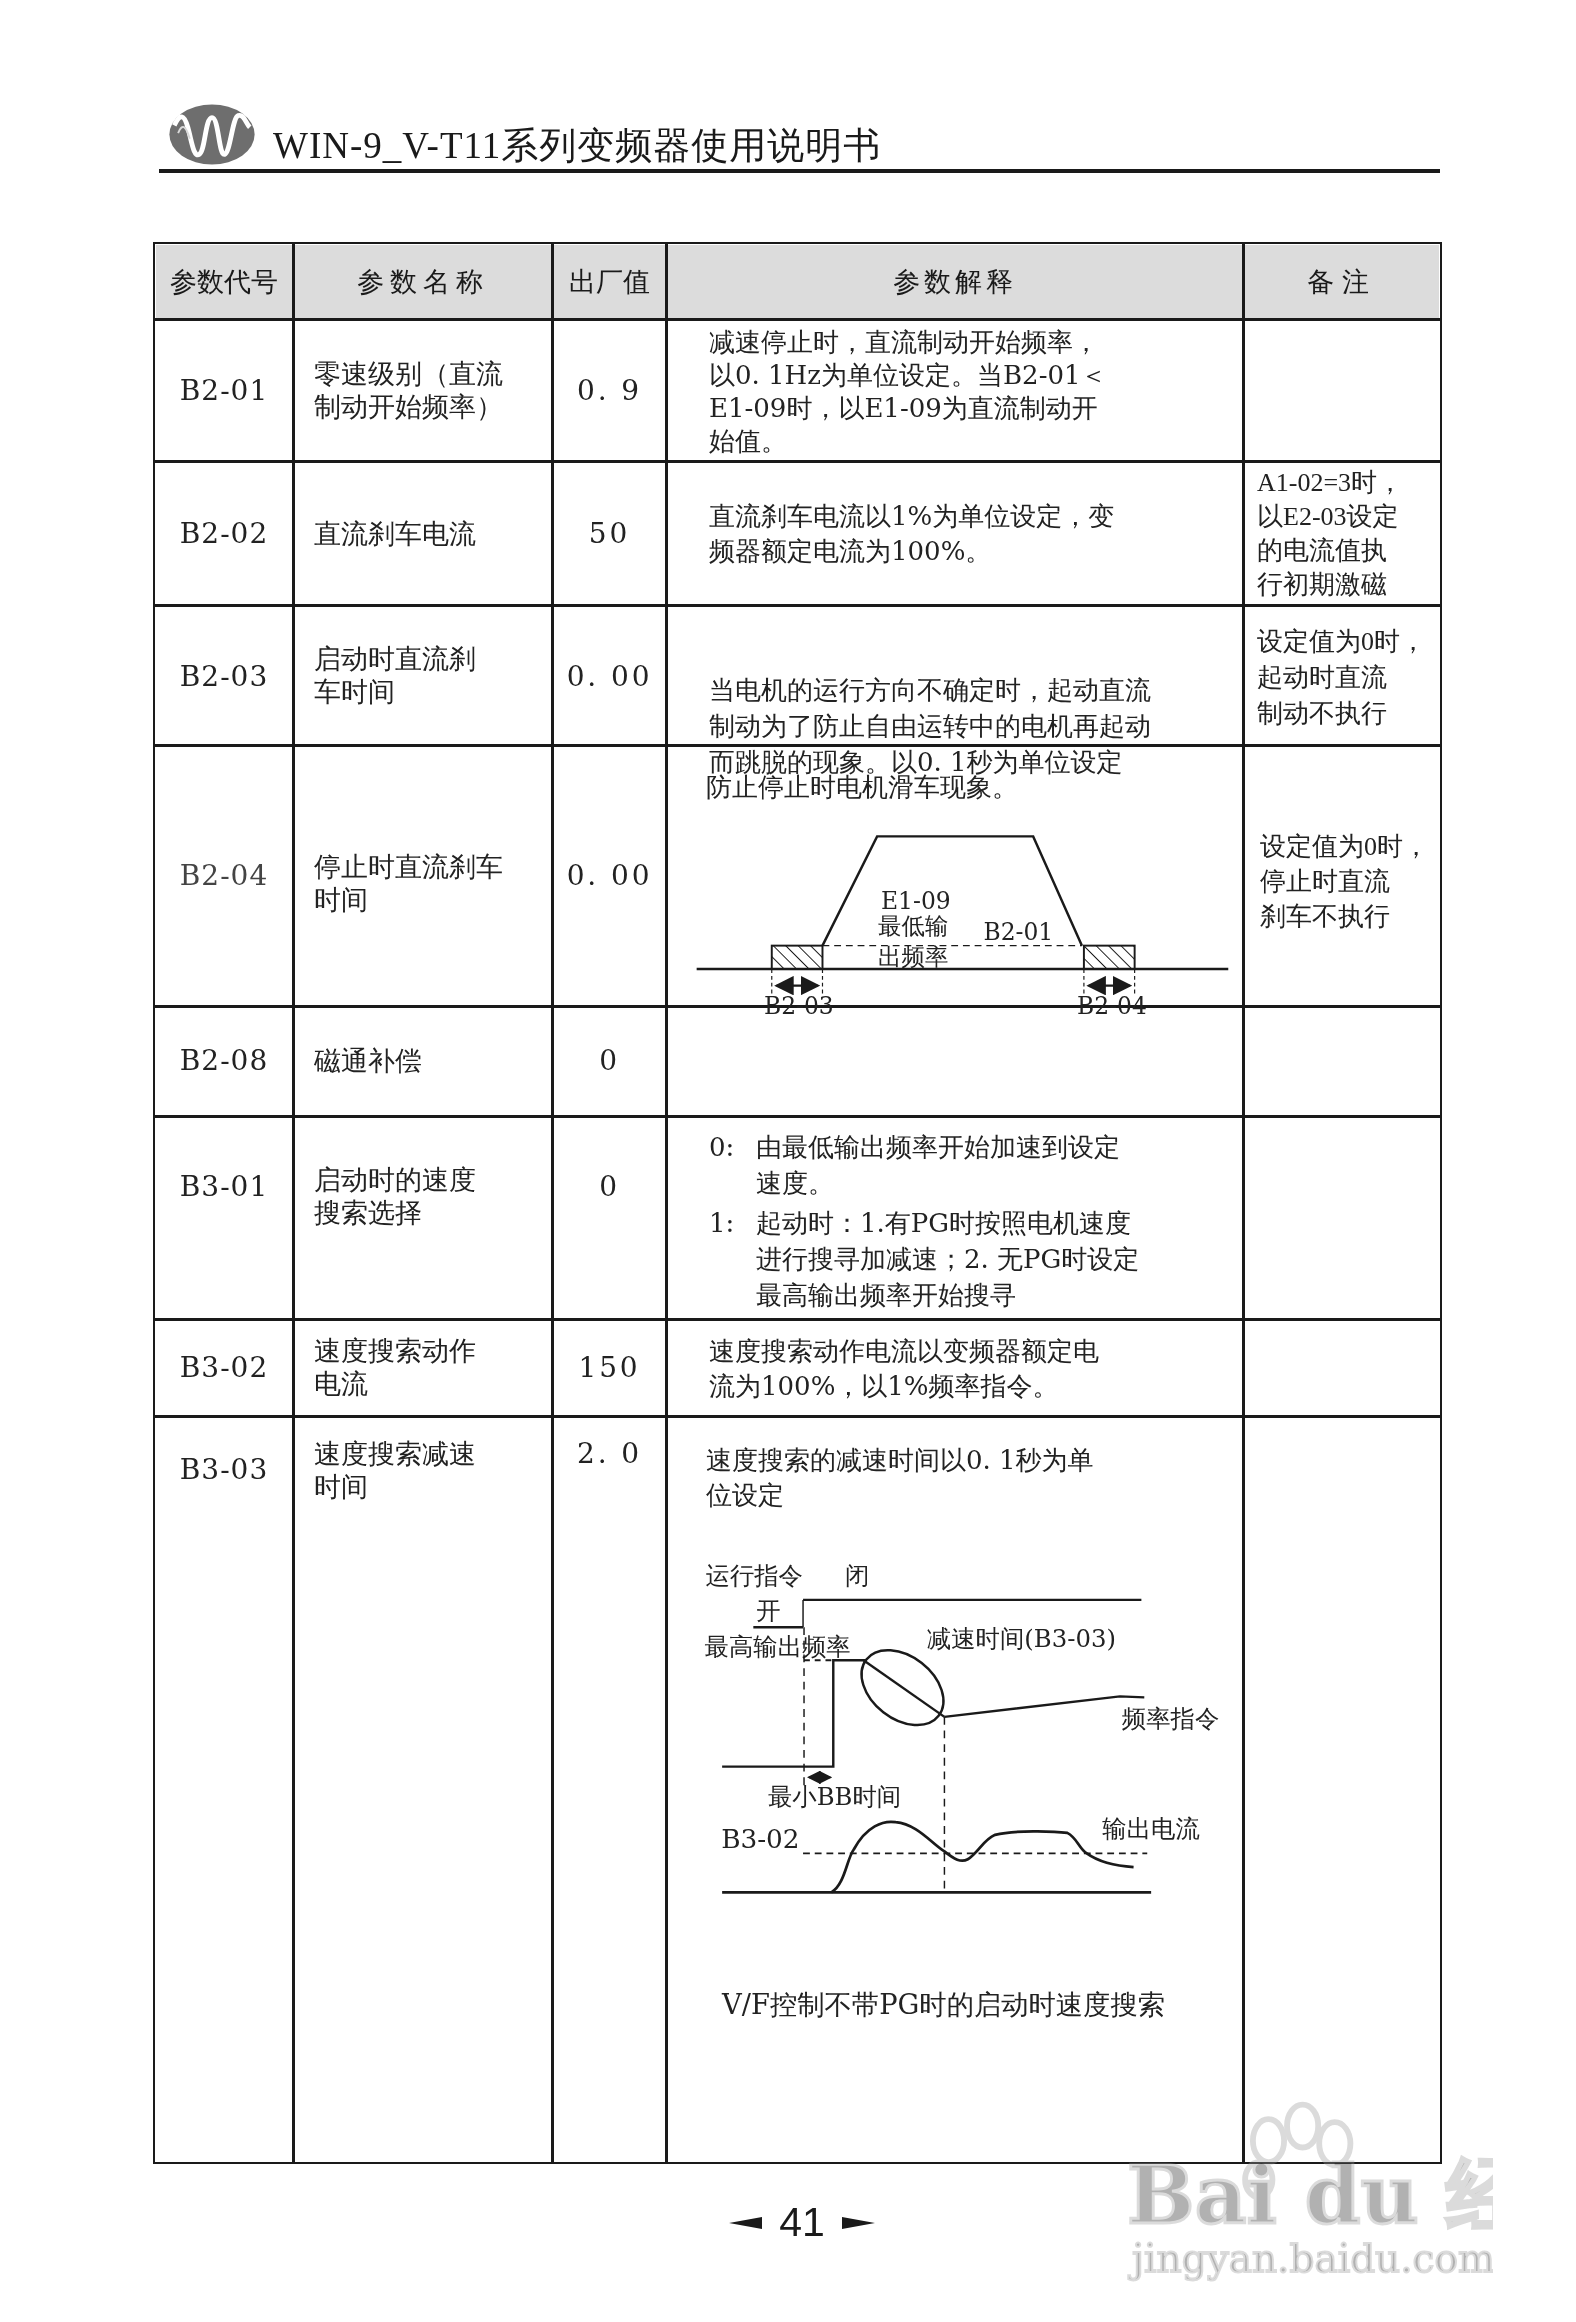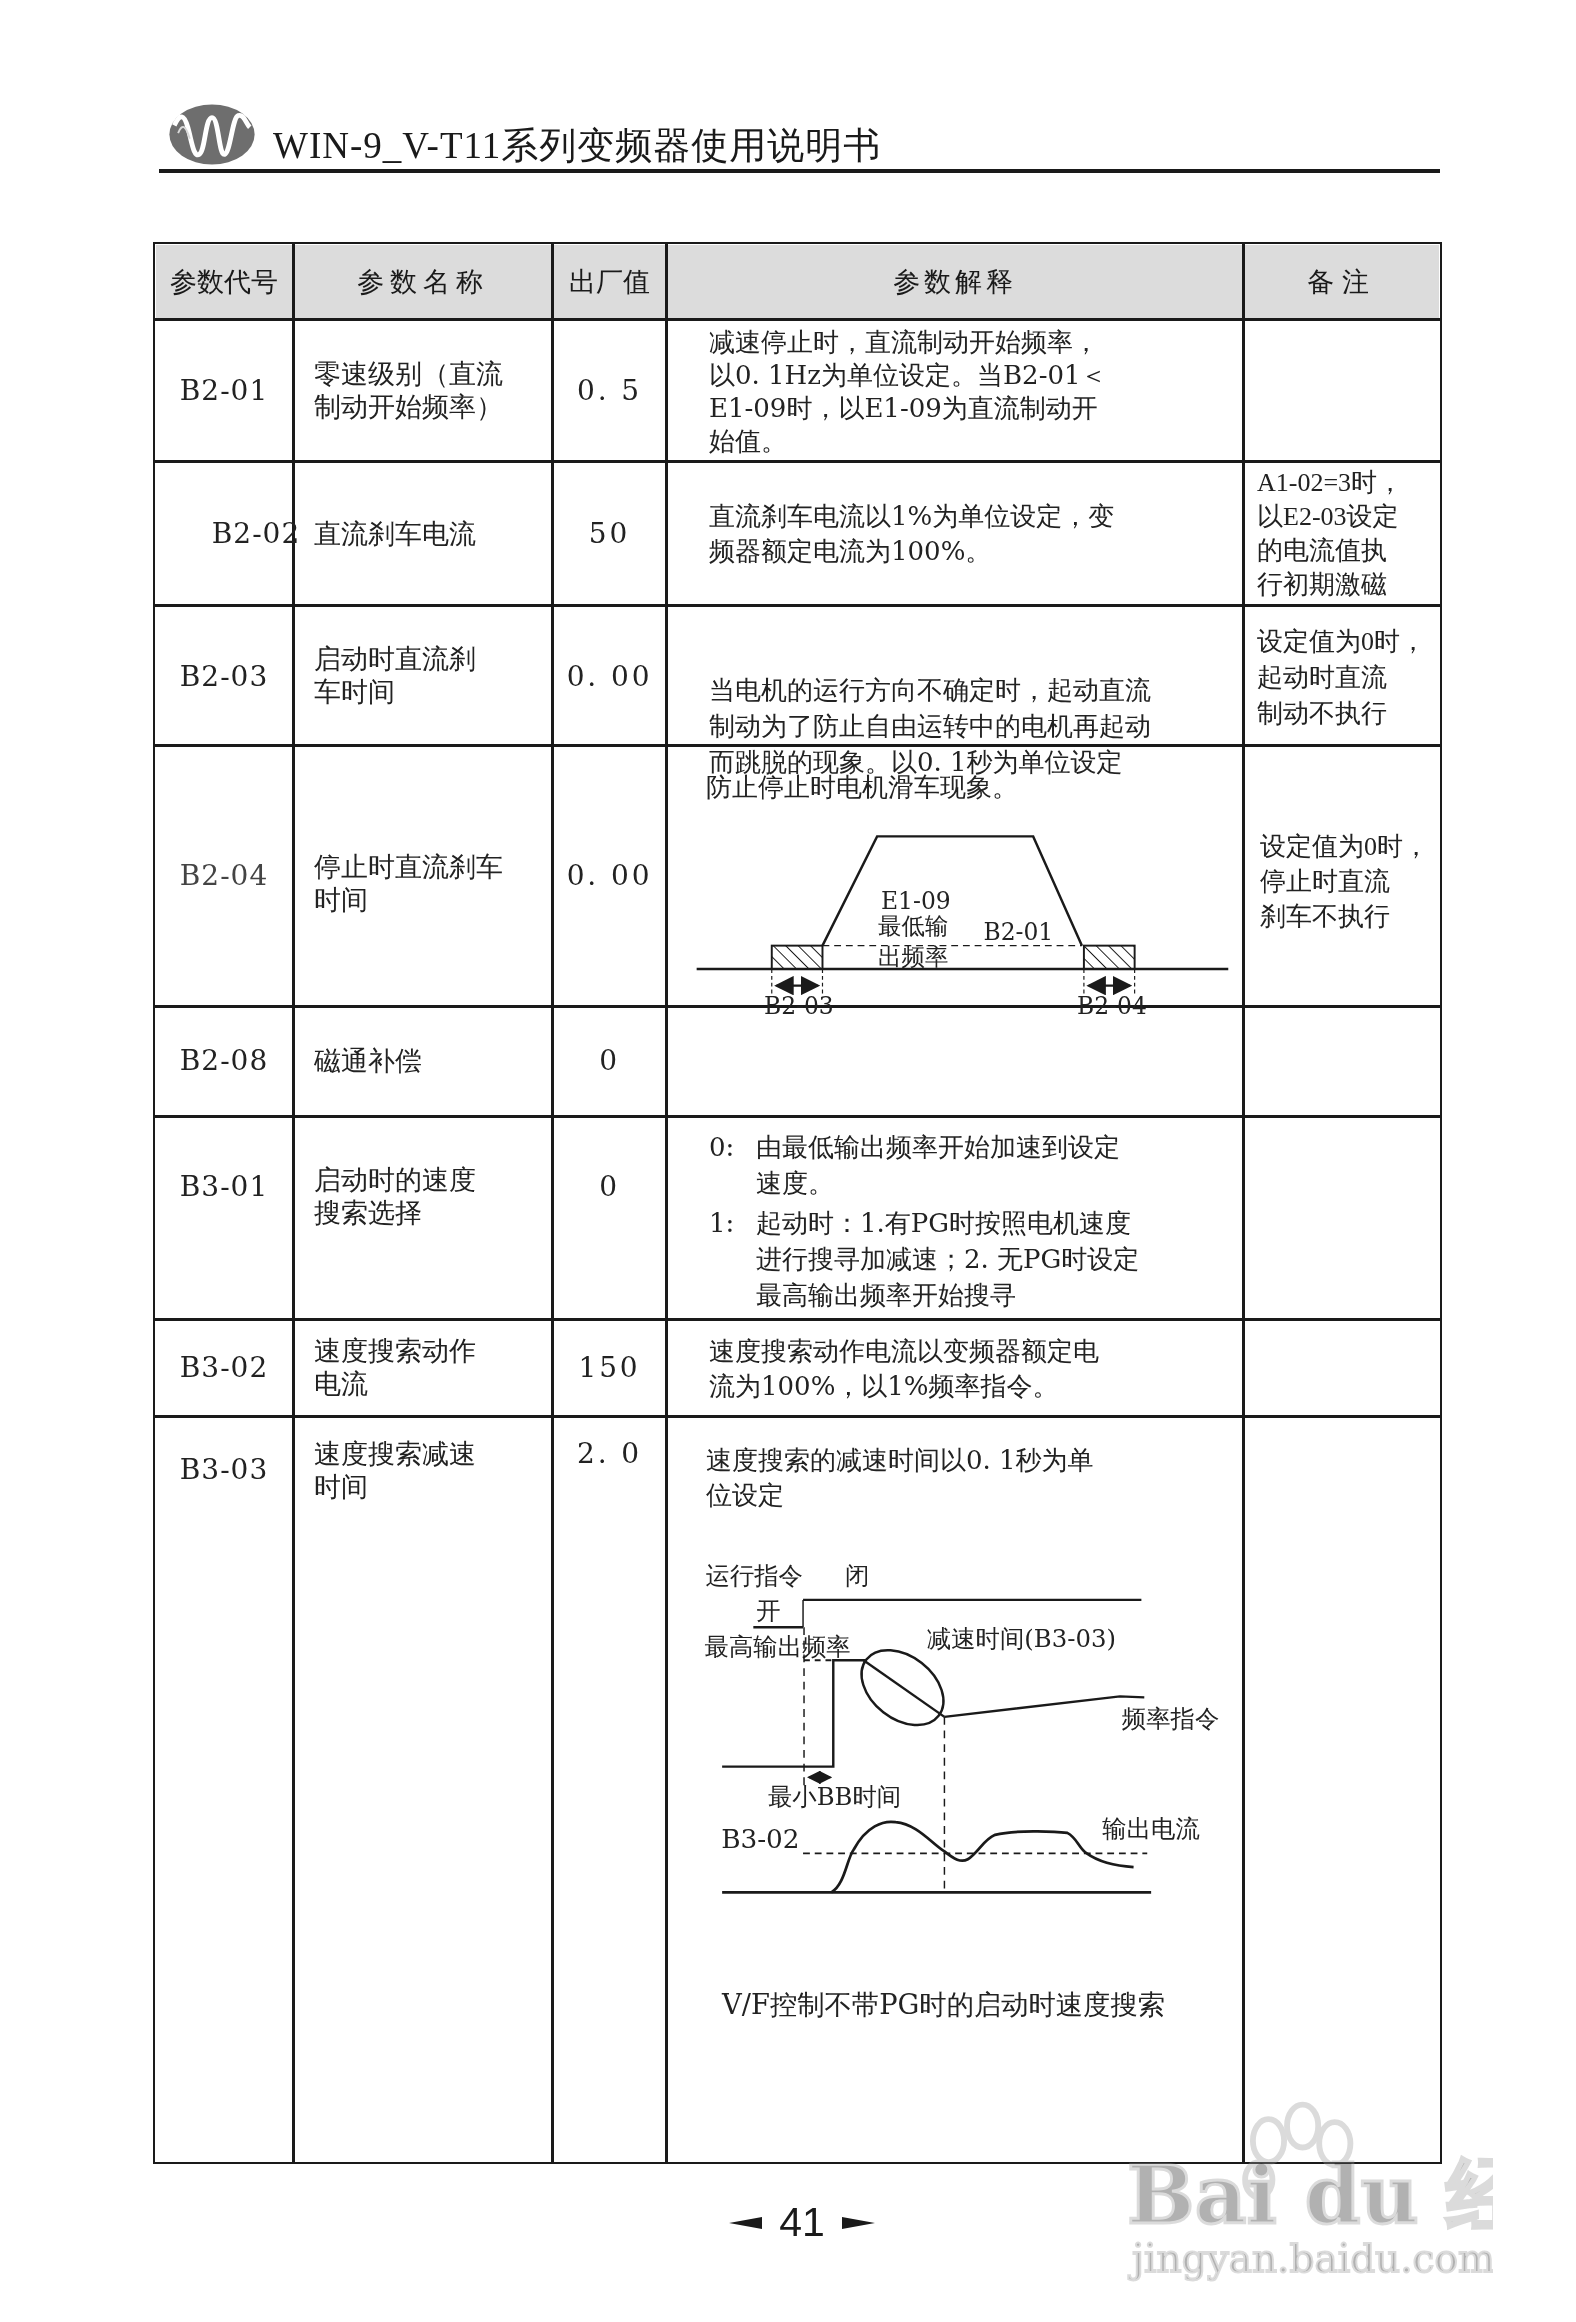--- a/index.html
+++ b/index.html
@@ -64,30 +64,30 @@
 <div class="hcell" style="left:156px;width:136px;letter-spacing:0;">参数代号</div>
 <div class="hcell" style="left:295px;width:256px;letter-spacing:5.9px;">参数名称</div>
 <div class="hcell" style="left:554px;width:111px;letter-spacing:0;">出厂值</div>
 <div class="hcell" style="left:668px;width:574px;letter-spacing:3.9px;">参数解释</div>
 <div class="hcell" style="left:1245px;width:194px;letter-spacing:7.8px;">备注</div>
 
 <div>
   <div class="cell code" style="left:156px;top:321px;width:136px;height:139px;">B2-01</div>
   <div class="cell name" style="left:314px;top:357px;width:234px;">零速级别（直流
 制动开始频率）</div>
-  <div class="cell val" style="left:554px;top:321px;width:111px;height:139px;">0. 5</div>
+  <div class="cell val" style="left:554px;top:321px;width:111px;height:139px;">0. 9</div>
   <div class="cell desc" style="left:709px;top:326px;width:527px;line-height:33px;">减速停止时，直流制动开始频率，
 以0. 1Hz为单位设定。当B2-01＜
 E1-09时，以E1-09为直流制动开
 始值。</div>
   <div class="cell note" style="left:1263px;top:332px;width:176px;"></div>
 </div>
 
 <div>
-  <div class="cell code" style="left:156px;top:463px;width:136px;height:140px;padding-left:32px;">B2-02</div>
+  <div class="cell code" style="left:156px;top:463px;width:136px;height:140px;">B2-02</div>
   <div class="cell name" style="left:314px;top:517px;width:234px;">直流刹车电流</div>
   <div class="cell val" style="left:554px;top:463px;width:111px;height:140px;">50</div>
   <div class="cell desc" style="left:709px;top:499px;width:527px;">直流刹车电流以1%为单位设定，变
 频器额定电流为100%。</div>
   <div class="cell note" style="left:1257px;top:466px;width:181px;line-height:34px;font-family:'Liberation Serif',serif;">A1-02=3时，
 以E2-03设定
 的电流值执
 行初期激磁</div>
 </div>
 

